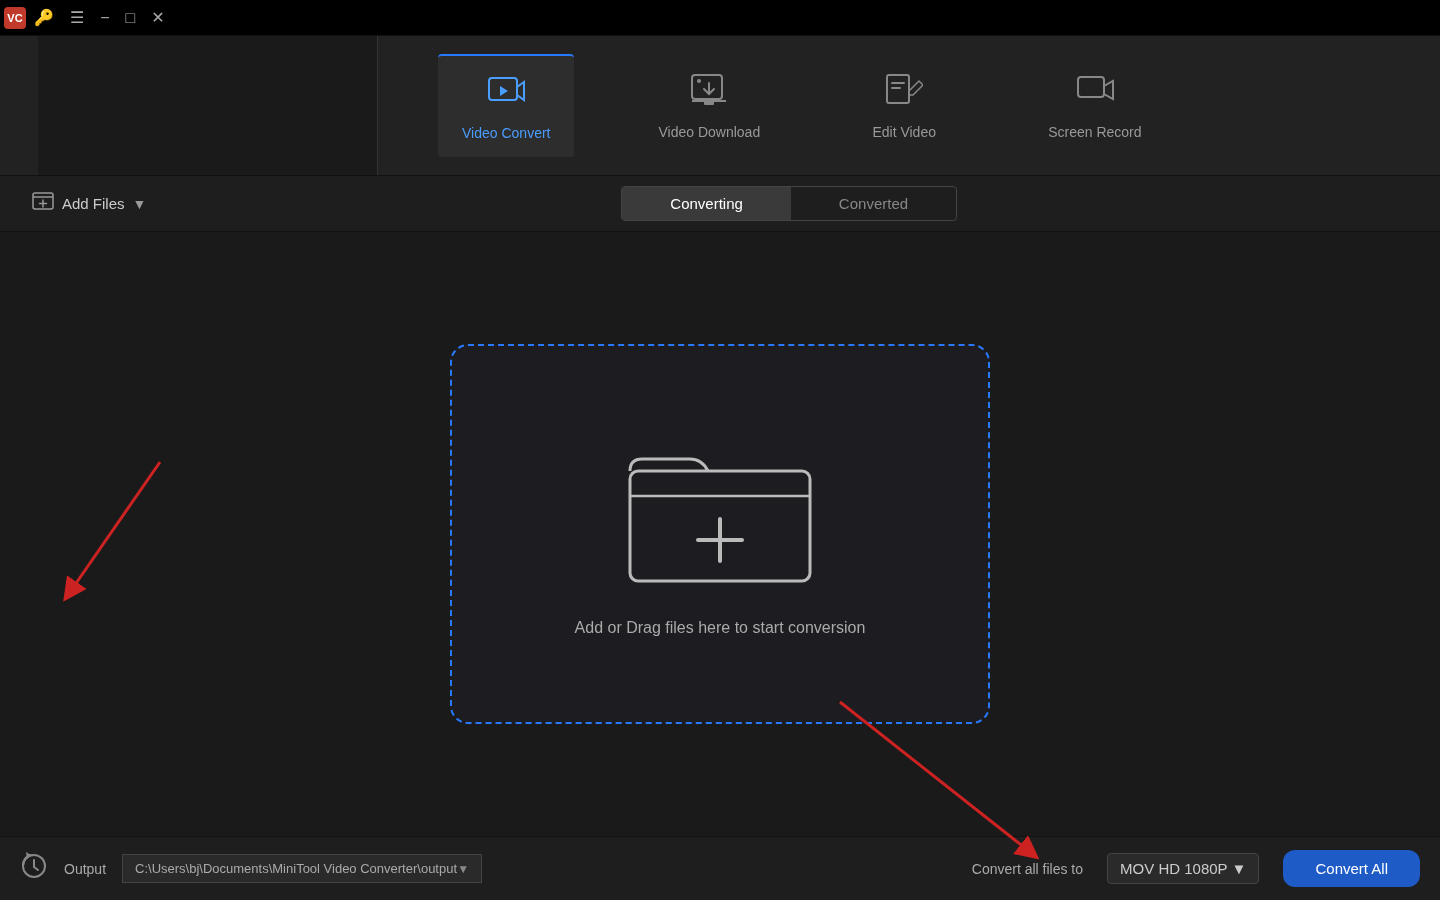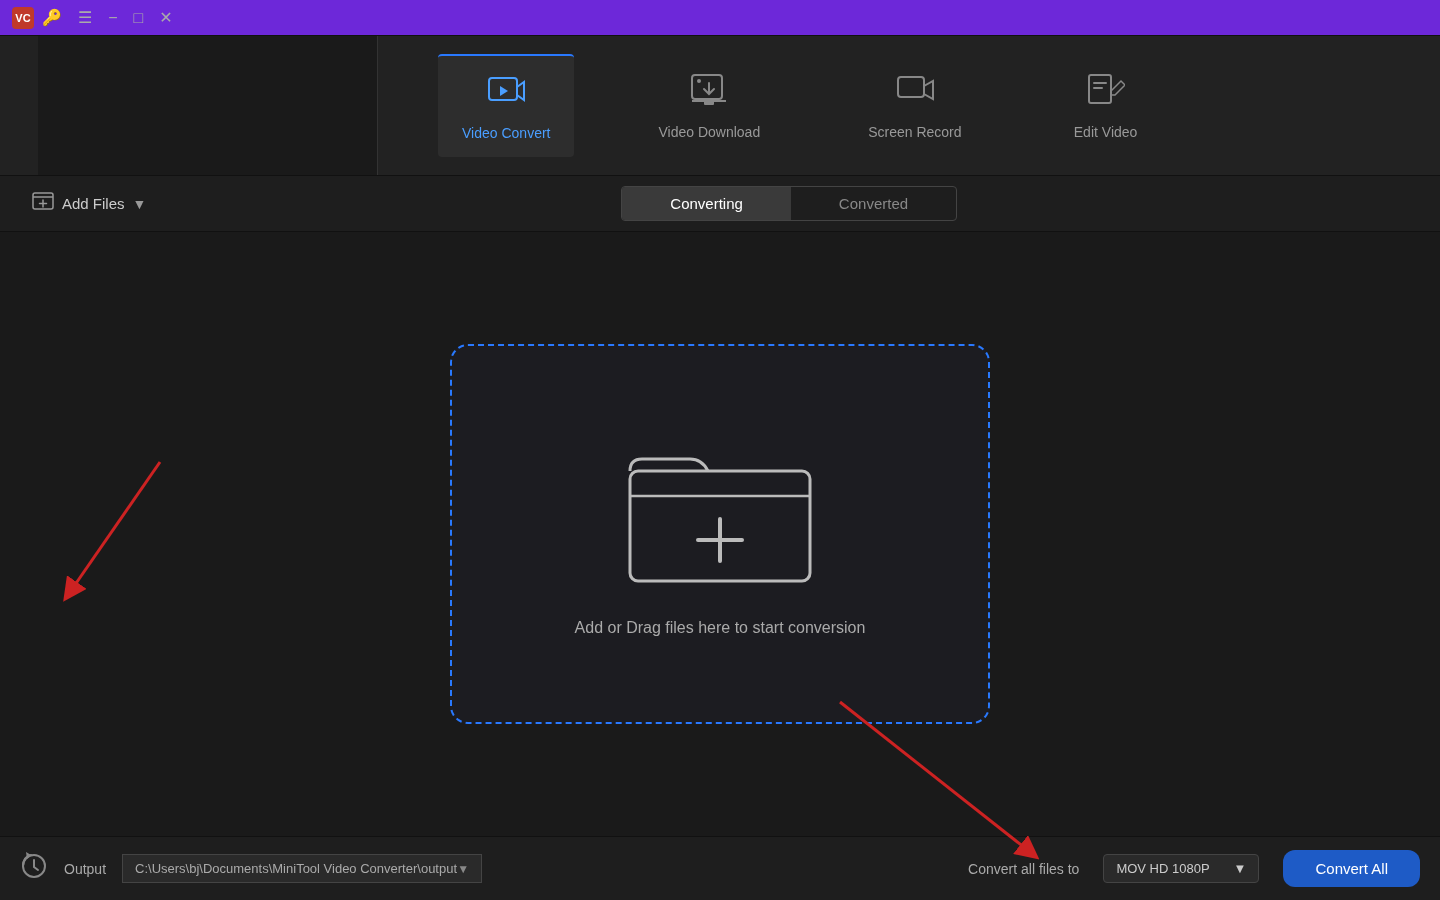--- a/index.html
+++ b/index.html
@@ -9,24 +9,24 @@
       background: #1a1a1a;
       font-family: 'Segoe UI', Arial, sans-serif;
       color: #ccc;
       overflow: hidden;
       position: relative;
     }
 
     
     .title-bar {
       height: 36px;
-      background: #6d28d9;
-      display: flex;
-      align-items: center;
-      padding: 0 12px;
+      background: #000000;
+      display: flex;
+      align-items: center;
+      padding: 0 4px;
       border-bottom: 1px solid #111;
       position: relative;
     }
     .title-bar-logo {
       width: 22px;
       height: 22px;
       background: #c0392b;
       border-radius: 4px;
       display: flex;
       align-items: center;
@@ -246,25 +246,25 @@
       margin-left: auto;
       font-size: 14px;
       color: #aaa;
       margin-right: 8px;
     }
     .format-select {
       background: #2a2a2a;
       border: 1px solid #444;
       border-radius: 4px;
       padding: 6px 12px;
-      font-size: 13px;
+      font-size: 15px;
       color: #ccc;
       display: flex;
       align-items: center;
-      gap: 24px;
+      gap: 4px;
       cursor: pointer;
     }
     .convert-all-btn {
       background: #1e5bc6;
       color: #fff;
       border: none;
       border-radius: 12px;
       padding: 10px 32px;
       font-size: 15px;
       cursor: pointer;
@@ -318,36 +318,36 @@
           <path d="M2 30h34" stroke="#888" stroke-width="2"></path>
           <rect x="14" y="30" width="10" height="4" rx="1" fill="#888"></rect>
         </svg>
       </span>
       <span class="tab-label">Video Download</span>
     </div>
 
     <div class="nav-tab">
       <span class="tab-icon">
         <svg width="38" height="38" viewBox="0 0 38 38" fill="none">
-          <rect x="2" y="6" width="26" height="20" rx="3" stroke="#888" stroke-width="2" fill="none"></rect>
-          <path d="M28 15l9-5v18l-9-5V15z" stroke="#888" stroke-width="2" fill="none"></path>
-        </svg>
-      </span>
-      <span class="tab-label">Screen Record</span>
-    </div>
-
-    <div class="nav-tab">
-      <span class="tab-icon">
-        <svg width="38" height="38" viewBox="0 0 38 38" fill="none">
           <rect x="2" y="4" width="22" height="28" rx="2" stroke="#888" stroke-width="2" fill="none"></rect>
           <path d="M7 12h12M7 17h8" stroke="#888" stroke-width="2" stroke-linecap="round"></path>
           <path d="M24 20l10-10 4 4-10 10H24v-4z" stroke="#888" stroke-width="1.5" fill="none"></path>
         </svg>
       </span>
       <span class="tab-label">Edit Video</span>
+    </div>
+
+    <div class="nav-tab">
+      <span class="tab-icon">
+        <svg width="38" height="38" viewBox="0 0 38 38" fill="none">
+          <rect x="2" y="6" width="26" height="20" rx="3" stroke="#888" stroke-width="2" fill="none"></rect>
+          <path d="M28 15l9-5v18l-9-5V15z" stroke="#888" stroke-width="2" fill="none"></path>
+        </svg>
+      </span>
+      <span class="tab-label">Screen Record</span>
     </div>
 
   </div>
 </div>
 
 <div class="toolbar">
   <button class="add-files-btn">
     <span class="add-files-icon">
       <svg width="22" height="22" viewBox="0 0 22 22" fill="none">
         <rect x="1" y="3" width="20" height="16" rx="2" stroke="#999" stroke-width="1.5" fill="none"></rect>

